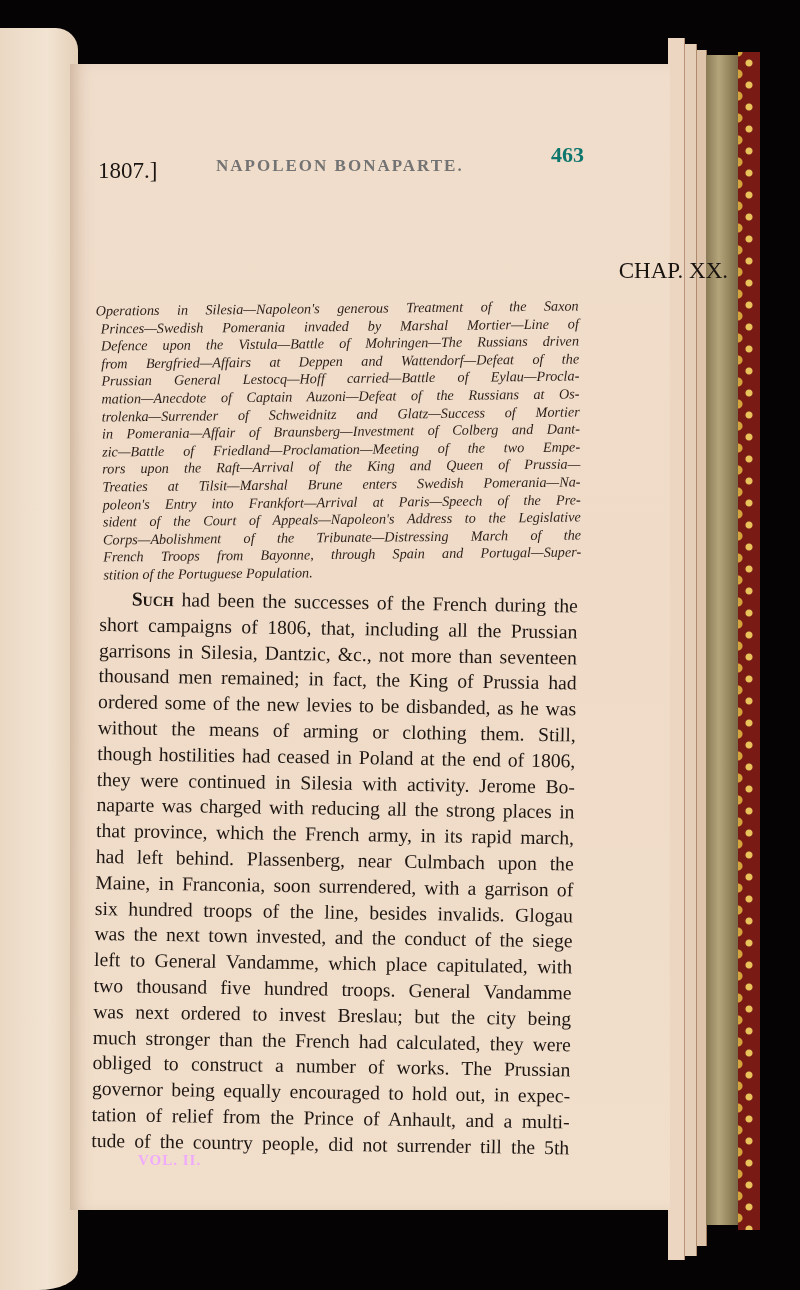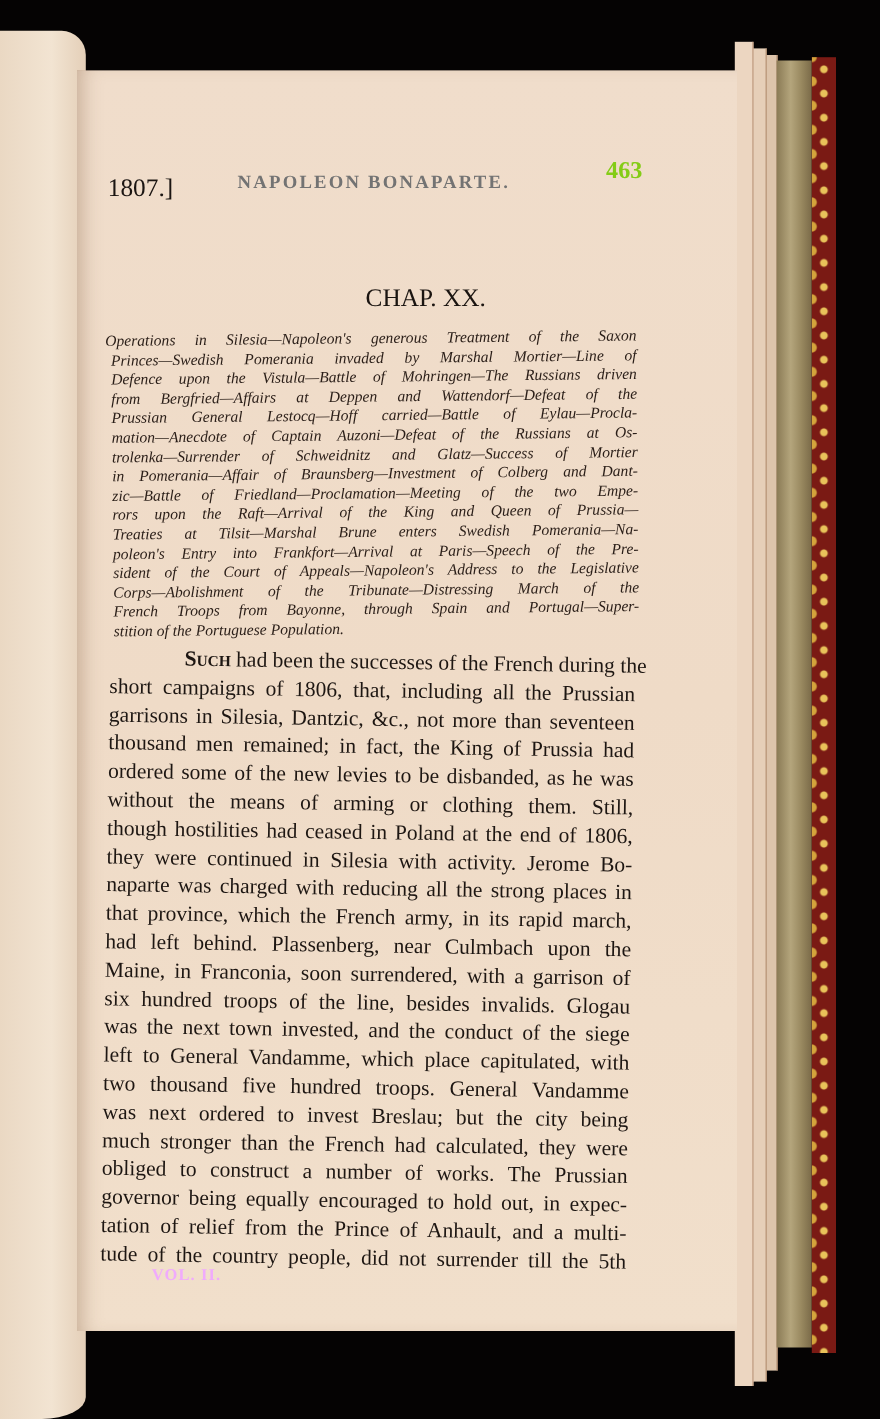--- a/index.html
+++ b/index.html
@@ -40,42 +40,42 @@
     position: absolute; left: 98px; top: 138px; width: 486px; height: 50px; text-align: center;
   }
   .rh-year {
     position: absolute; left: 0; top: 20px; font-size: 23px; color: #1b1512;
   }
   .rh-title {
     position: absolute; left: 118px; top: 18px; font-size: 17px; letter-spacing: 2px;
     font-weight: bold; color: #737373;
   }
   .rh-page {
-    position: absolute; right: 0; top: 4px; font-size: 22px; font-weight: bold; color: #84cc16;
+    position: absolute; right: 0; top: 4px; font-size: 22px; font-weight: bold; color: #0f766e;
   }
   .chapter {
-    position: absolute; left: 0; width: 728px; top: 258px; text-align: center;
+    position: absolute; left: 0; width: 728px; top: 258px; text-align: right;
     font-size: 23px; color: #1a1410; padding-left: 46px; box-sizing: border-box;
   }
   .summary {
     position: absolute; left: 102px; top: 300px; width: 478px;
     font-style: italic; font-size: 14.2px; line-height: 17.6px; color: #2a1e18;
     text-align: justify; transform: rotate(-0.6deg);
   }
   .summary .sl { display: block; text-align: justify; text-align-last: justify; white-space: nowrap; }
   .summary .sl.first { margin-left: -5px; }
   .summary .sl.last { text-align-last: left; }
   .body-text {
     position: absolute; left: 100px; top: 586px; width: 478px;
     font-size: 19.6px; line-height: 25.8px; color: #1d1612;
     transform: rotate(0.9deg); transform-origin: left top;
   }
   .body-text .bl { display: block; text-align: justify; text-align-last: justify; white-space: nowrap; }
   .body-text .bl.first { text-indent: 32px; }
-  .smallcaps { font-variant: small-caps; font-weight: bold; margin-left: 36px; }
+  .smallcaps { font-variant: small-caps; font-weight: bold; }
   .signature {
     position: absolute; left: 138px; top: 1152px; font-size: 15px; font-weight: bold;
     letter-spacing: 1px; color: #f0abfc; font-variant: small-caps; text-align: right;
   }
 </style>
 </head>
 <body>
 
 <div class="left-page"></div>
 <div class="page-stack stack-3"></div>

